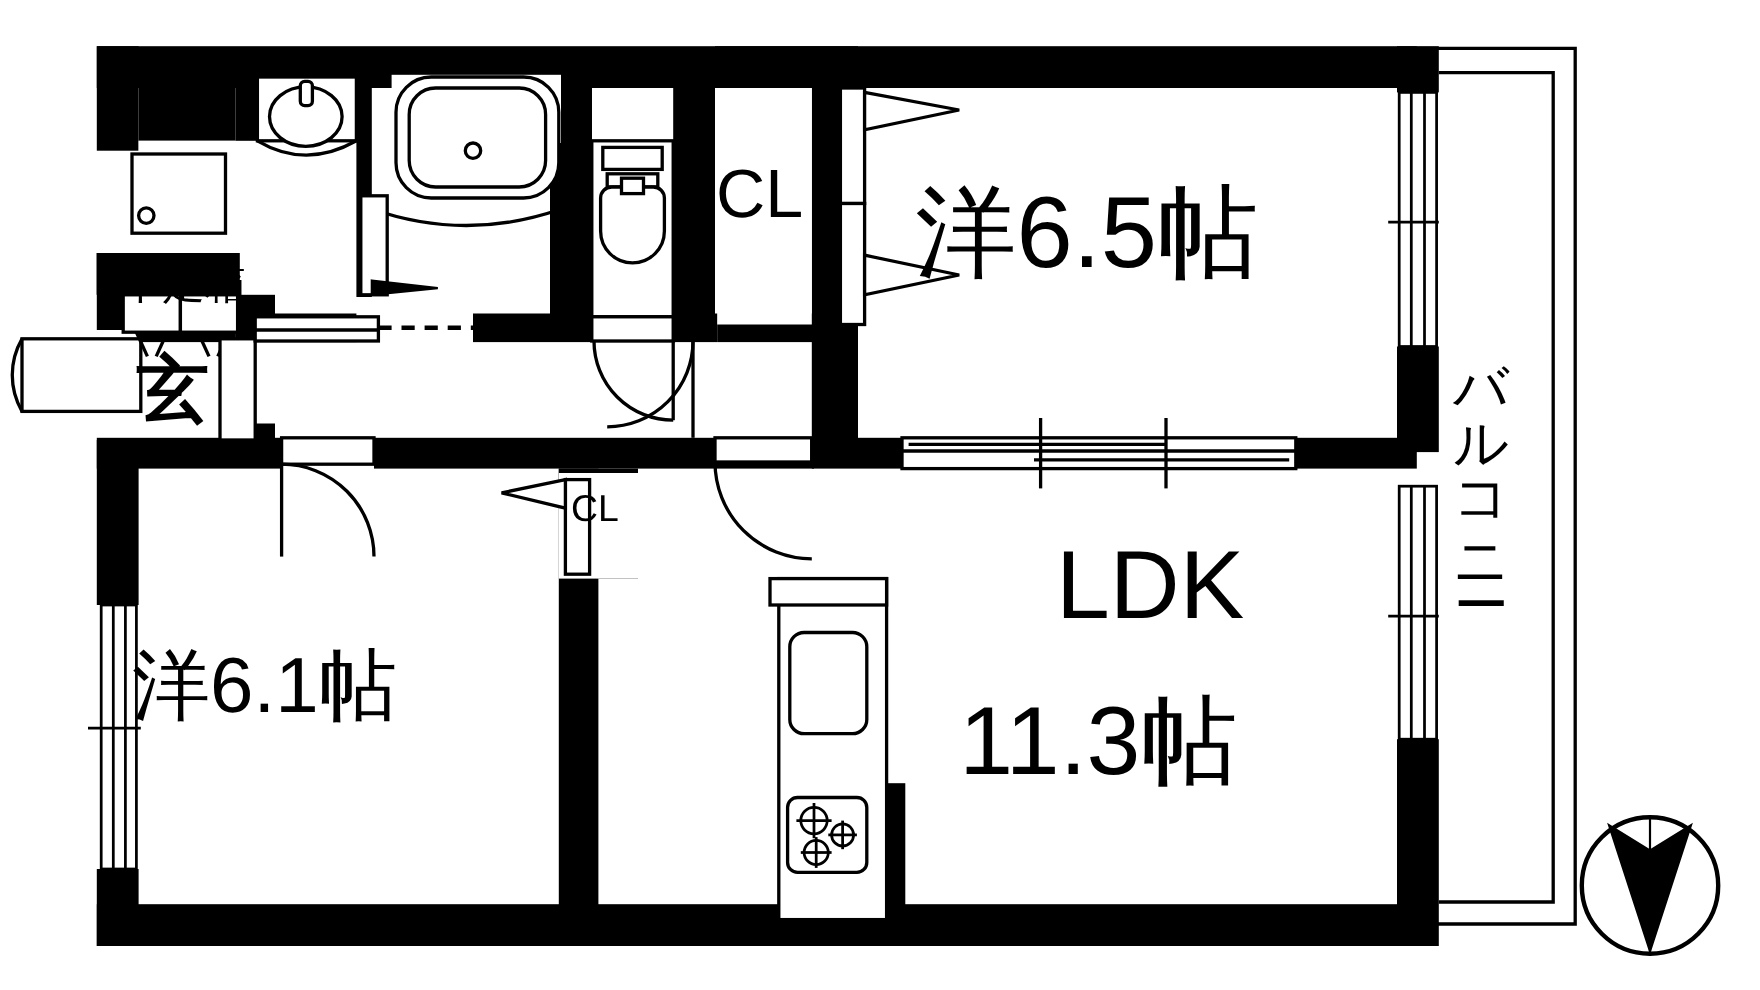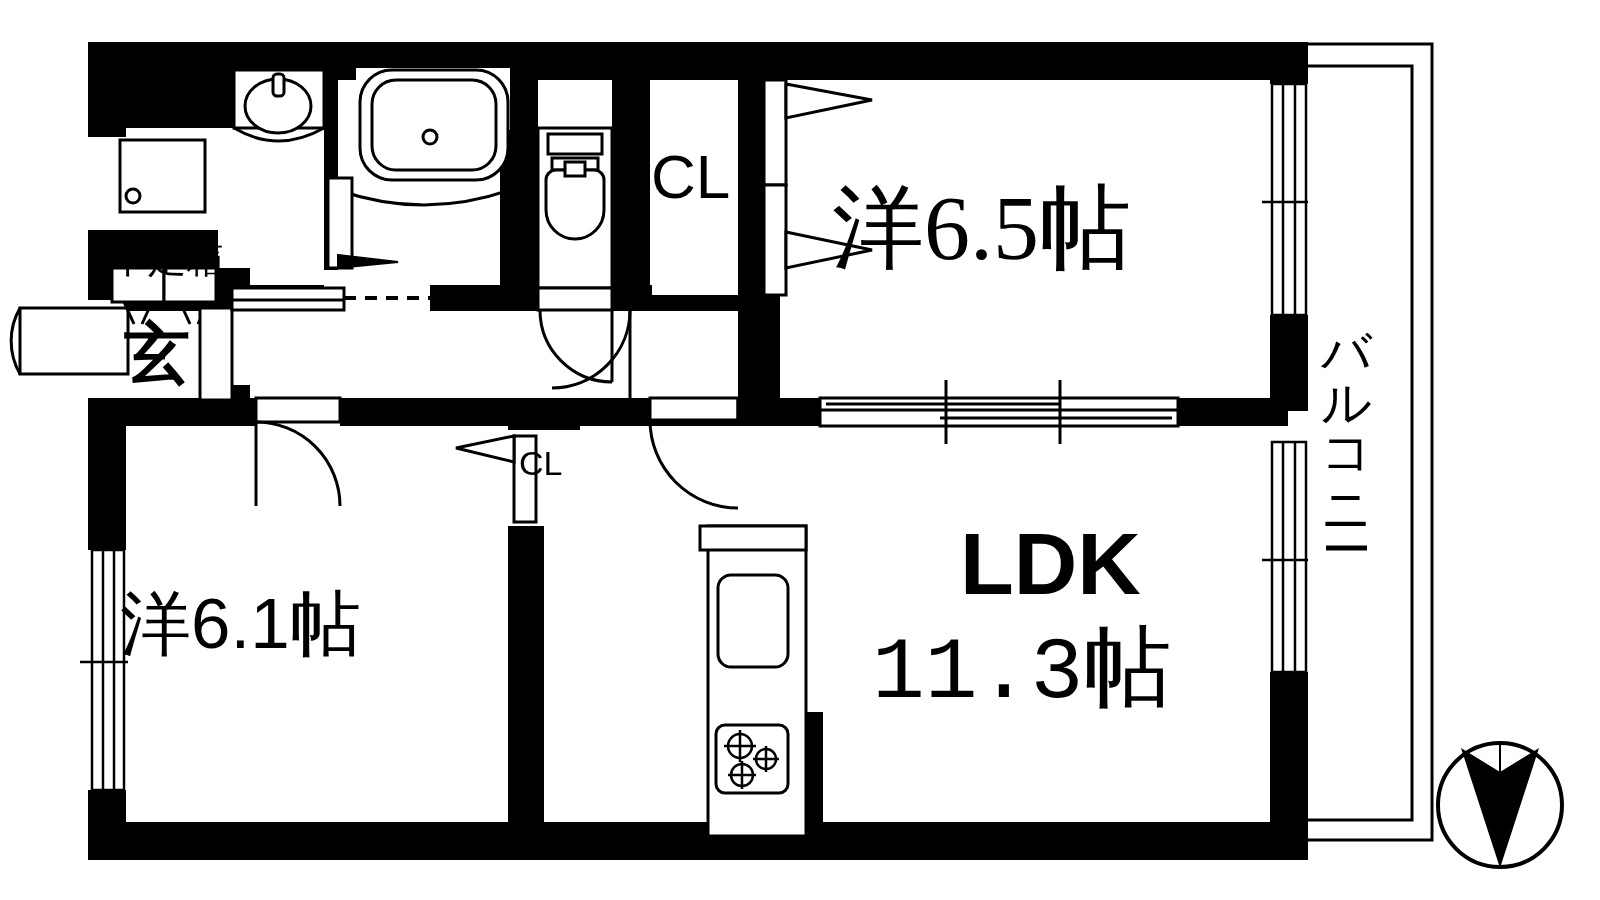--- a/index.html
+++ b/index.html
@@ -26,24 +26,24 @@
   .room-label {
     position: absolute;
     color: #000000;
     font-family: "Liberation Sans", sans-serif;
     font-weight: 400;
     white-space: nowrap;
     letter-spacing: 0px;
     line-height: 1;
     user-select: none;
   }
-  .lbl-yoshitsu65 { left: 832px;  top: 182px; font-size: 92px; font-family: Liberation Serif, serif; }
+  .lbl-yoshitsu65 { left: 832px;  top: 166px; font-size: 92px; }
   .lbl-yoshitsu61 { left: 120px;  top: 588px; font-size: 71px; }
-  .lbl-ldk        { left: 960px;  top: 520px; font-size: 88px; font-weight: bold; }
-  .lbl-ldk-size   { left: 872px;  top: 630px; font-size: 88px; font-family: Liberation Mono, monospace; }
+  .lbl-ldk        { left: 960px;  top: 488px; font-size: 88px; }
+  .lbl-ldk-size   { left: 872px;  top: 630px; font-size: 88px; }
   .lbl-cl-top     { left: 651px;  top: 146px; font-size: 62px; }
   .lbl-cl-mid     { left: 519px;  top: 446px; font-size: 34px; }
   .lbl-geshabako  { left: 110px;  top: 240px; font-size: 38px; }
   .lbl-genkan     { left: 124px;  top: 320px; font-size: 66px; font-weight: 700;}
   .lbl-balcony    { left: 1322px; top: 296px; font-size: 50px;
                     writing-mode: vertical-rl; text-orientation: upright; }
 </style>
 </head>
 <body>
 

